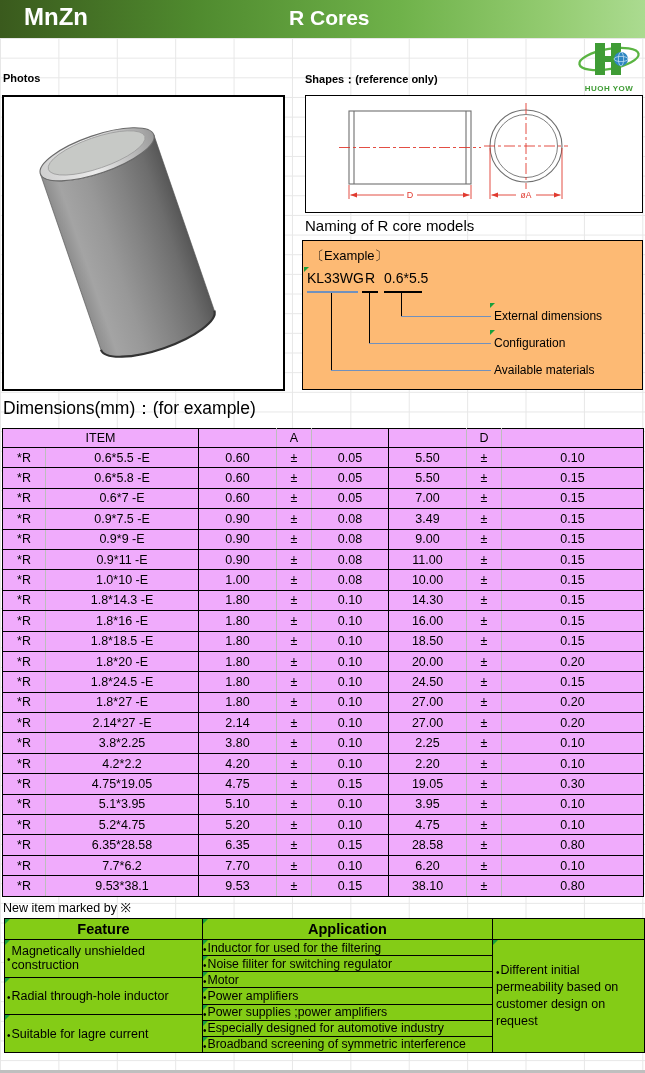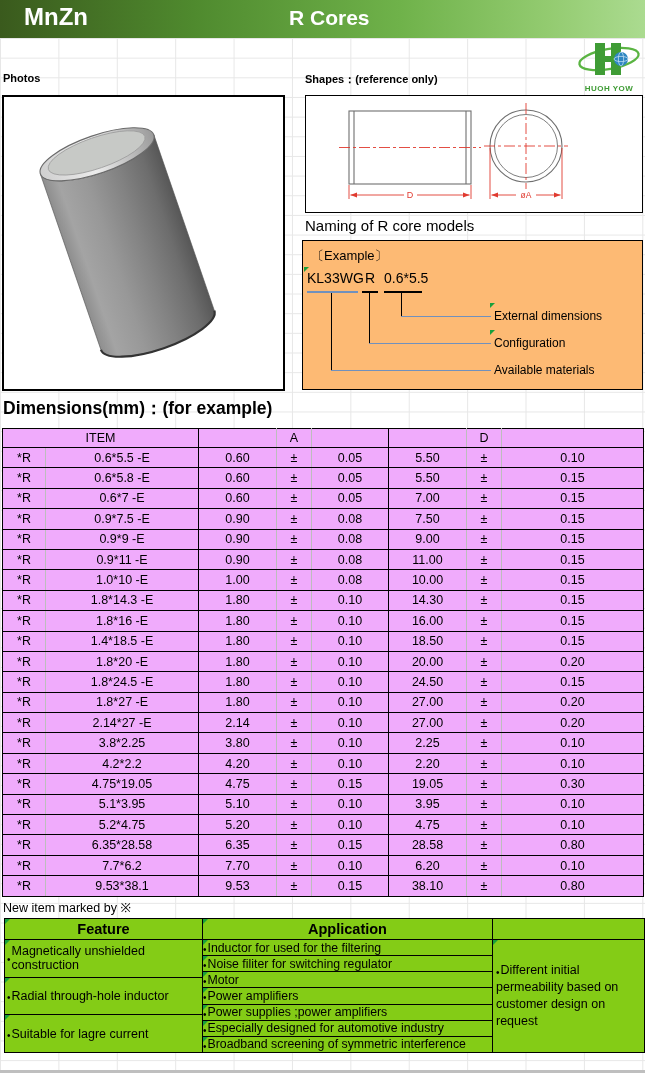--- a/index.html
+++ b/index.html
@@ -33,21 +33,21 @@
   .vl-conf{left:66px;top:52px;height:51px;}
   .vl-mat{left:28px;top:52px;height:78px;}
   .hl{position:absolute;height:1.3px;background:#7191bd;}
   .hl-ext{left:98px;top:75px;width:90px;}
   .hl-conf{left:66px;top:102px;width:122px;}
   .hl-mat{left:28px;top:129px;width:160px;}
   .callout{position:absolute;left:191px;font-size:12px;white-space:nowrap;}
   .co-ext{top:68px;}.co-conf{top:95px;}.co-mat{top:122px;}
   .ntri{position:absolute;width:0;height:0;border-top:5px solid #18a03c;border-right:5px solid transparent;}
   .nt1{left:1px;top:26px;}.nt2{left:187px;top:62px;}.nt3{left:187px;top:89px;}
-  .dim-title{position:absolute;left:3px;top:396px;margin:0;font-size:17.5px;font-weight:bold;text-align:center;}
+  .dim-title{position:absolute;left:3px;top:396px;margin:0;font-size:17.5px;font-weight:normal;text-align:center;}
   .dim-table{position:absolute;left:2px;top:428px;width:641px;border-collapse:collapse;table-layout:fixed;
              background:#f0abfc;font-size:12.5px;border:1.5px solid #000;}
   .dim-table td{padding:0;height:19.4px;text-align:center;border-bottom:1px solid #000;
                 overflow:hidden;white-space:nowrap;}
   .dim-table thead td{height:18px;}
   .c0{border-right:1px solid #bdbdbd;}
   .c1{border-right:1.3px solid #000;text-align:left;padding-left:6px;}
   .c2,.c3,.c5,.c6{border-right:1px solid #bdbdbd;}
   .c4{border-right:1.5px solid #000;}
   .hitem{text-align:center;padding-left:0;}
@@ -240,21 +240,21 @@
           <td class="c6">±</td>
           <td>0.15</td>
         </tr>
 
         <tr>
           <td class="c0">*R</td>
           <td class="c1">0.9*7.5 -E</td>
           <td class="c2">0.90</td>
           <td class="c3">±</td>
           <td class="c4">0.08</td>
-          <td class="c5">7.50</td>
+          <td class="c5">3.49</td>
           <td class="c6">±</td>
           <td>0.15</td>
         </tr>
 
         <tr>
           <td class="c0">*R</td>
           <td class="c1">0.9*9 -E</td>
           <td class="c2">0.90</td>
           <td class="c3">±</td>
           <td class="c4">0.08</td>
@@ -302,21 +302,21 @@
           <td class="c2">1.80</td>
           <td class="c3">±</td>
           <td class="c4">0.10</td>
           <td class="c5">16.00</td>
           <td class="c6">±</td>
           <td>0.15</td>
         </tr>
 
         <tr>
           <td class="c0">*R</td>
-          <td class="c1">1.4*18.5 -E</td>
+          <td class="c1">1.8*18.5 -E</td>
           <td class="c2">1.80</td>
           <td class="c3">±</td>
           <td class="c4">0.10</td>
           <td class="c5">18.50</td>
           <td class="c6">±</td>
           <td>0.15</td>
         </tr>
 
         <tr>
           <td class="c0">*R</td>

